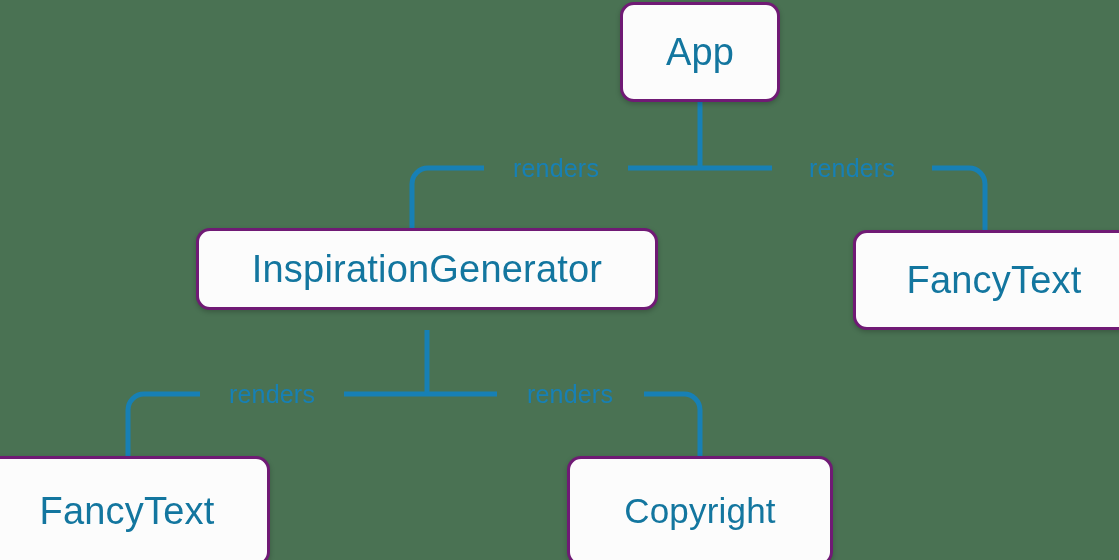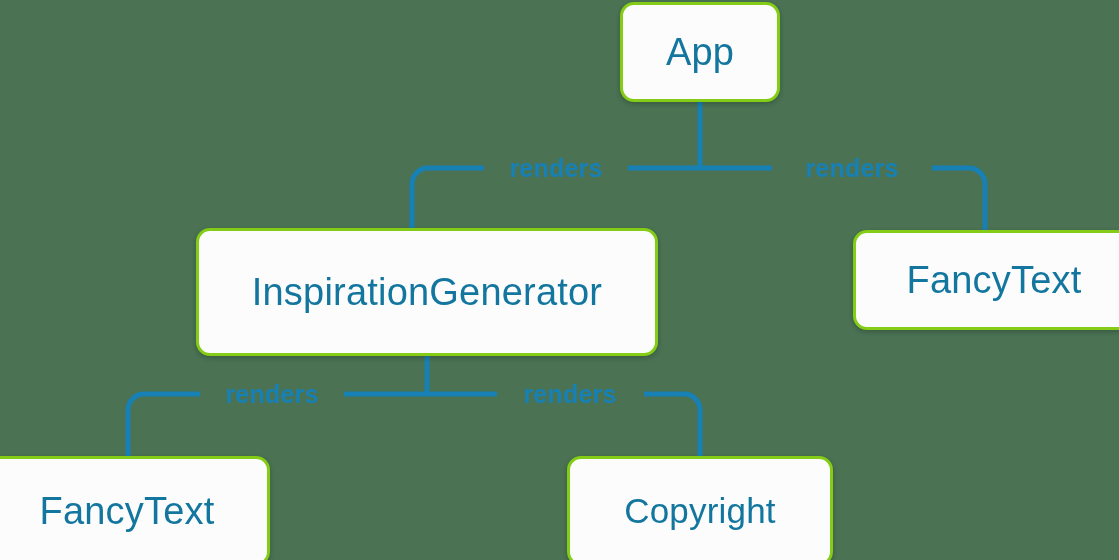--- a/index.html
+++ b/index.html
@@ -25,21 +25,21 @@
     left: 0;
     top: 0;
     width: 1119px;
     height: 560px;
     pointer-events: none;
   }
   .node-box {
     position: absolute;
     box-sizing: border-box;
     background: #fcfcfc;
-    border: 3px solid #84cc16;
+    border: 3px solid #701a75;
     border-radius: 14px;
     box-shadow: 0 2px 5px rgba(0,0,0,0.22);
     display: flex;
     align-items: center;
     justify-content: center;
   }
   .node-label {
     color: #13769f;
     font-family: "Liberation Sans", sans-serif;
     font-weight: 400;
@@ -50,21 +50,21 @@
   .node-inspirationgenerator .node-label { font-size: 38px; }
   .node-fancytext-right .node-label { font-size: 38px; }
   .node-fancytext-bottom .node-label { font-size: 38px; }
   .node-copyright .node-label { font-size: 35px; }
 
   .edge-label {
     position: absolute;
     color: #1780b5;
     font-family: "Liberation Sans", sans-serif;
     font-size: 25px;
-    font-weight: 700;
+    font-weight: 400;
     white-space: nowrap;
     transform: translate(-50%, -50%);
     letter-spacing: 0.2px;
   }
 </style>
 </head>
 <body>
 
 <div id="diagram-root">
 
@@ -90,21 +90,21 @@
       <path d="M 427 394 L 497 394"></path>
 
       <path d="M 644 394 L 684 394 A 16 16 0 0 1 700 410 L 700 456"></path>
     </g>
   </svg>
 
   <div class="node-box node-app" style="left:620px; top:2px; width:160px; height:100px;">
     <span class="node-label">App</span>
   </div>
 
-  <div class="node-box node-inspirationgenerator" style="left:196px; top:228px; width:462px; height:128px;">
+  <div class="node-box node-inspirationgenerator" style="left:196px; top:228px; width:462px; height:82px;">
     <span class="node-label">InspirationGenerator</span>
   </div>
 
   <div class="node-box node-fancytext-right" style="left:853px; top:230px; width:282px; height:100px;">
     <span class="node-label">FancyText</span>
   </div>
 
   <div class="node-box node-fancytext-bottom" style="left:-16px; top:456px; width:286px; height:110px;">
     <span class="node-label">FancyText</span>
   </div>

